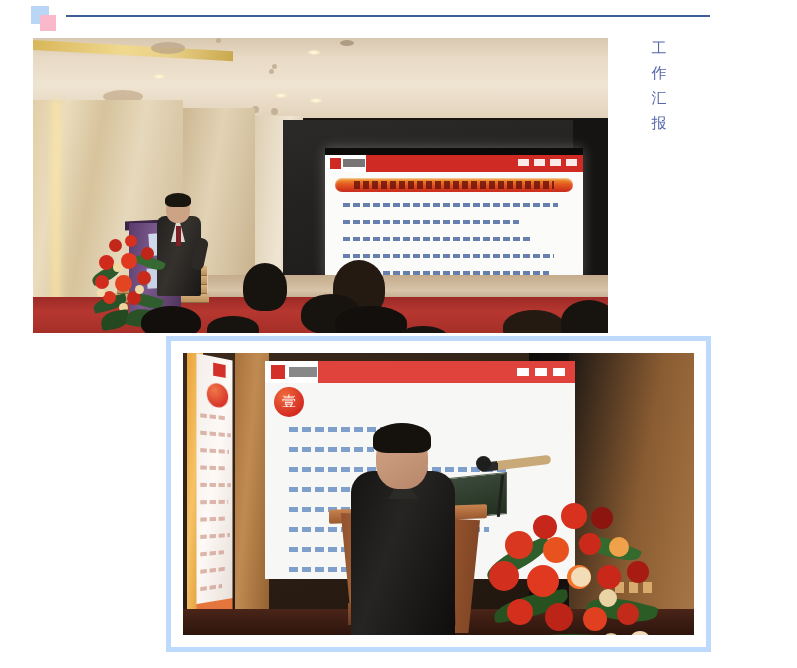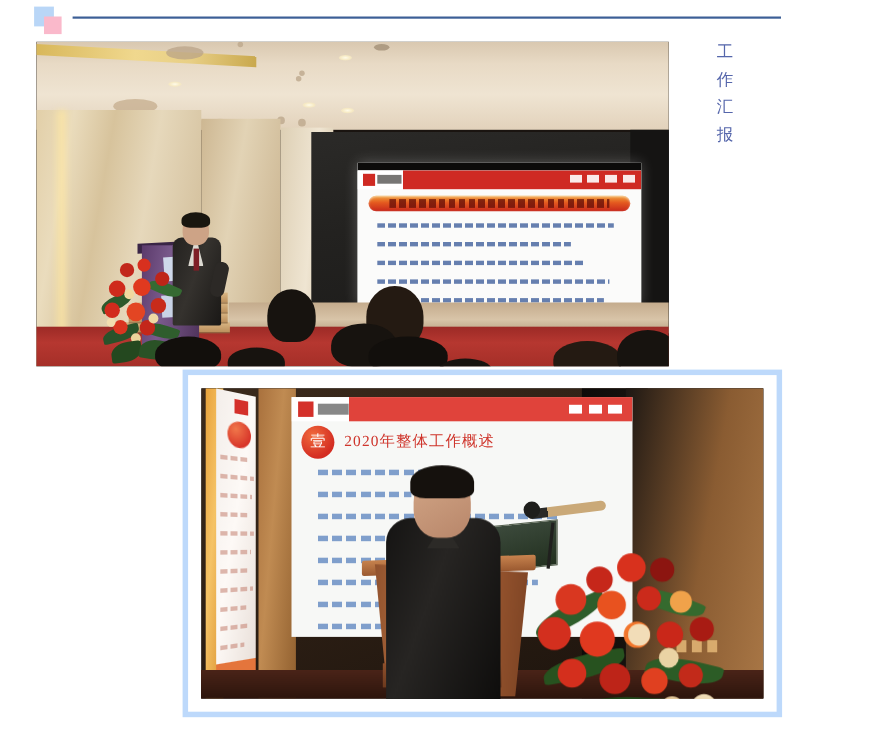--- a/index.html
+++ b/index.html
@@ -658,21 +658,20 @@
       </div>
       <div style="position:absolute;left:0;bottom:0;width:100%;height:26px;background:#e4753c;"></div>
     </div>
 
     <div class="p2-screen">
       <div class="p2-slide-header"></div>
       <div class="p2-logo"></div>
       <div class="p2-logo-txt"></div>
       <div class="p2-hdr-right"></div>
       <div class="p2-badge">壹</div>
-      <div class="p2-slide-title">2020年整体工作概述</div>
       <div class="p2-lines">
         <div class="p2-line" style="width:46%;"></div>
         <div class="p2-line" style="width:34%;"></div>
         <div class="p2-line" style="width:88%;"></div>
         <div class="p2-line" style="width:76%;"></div>
         <div class="p2-line" style="width:42%;"></div>
         <div class="p2-line" style="width:80%;"></div>
         <div class="p2-line" style="width:58%;"></div>
         <div class="p2-line" style="width:70%;"></div>
       </div>

